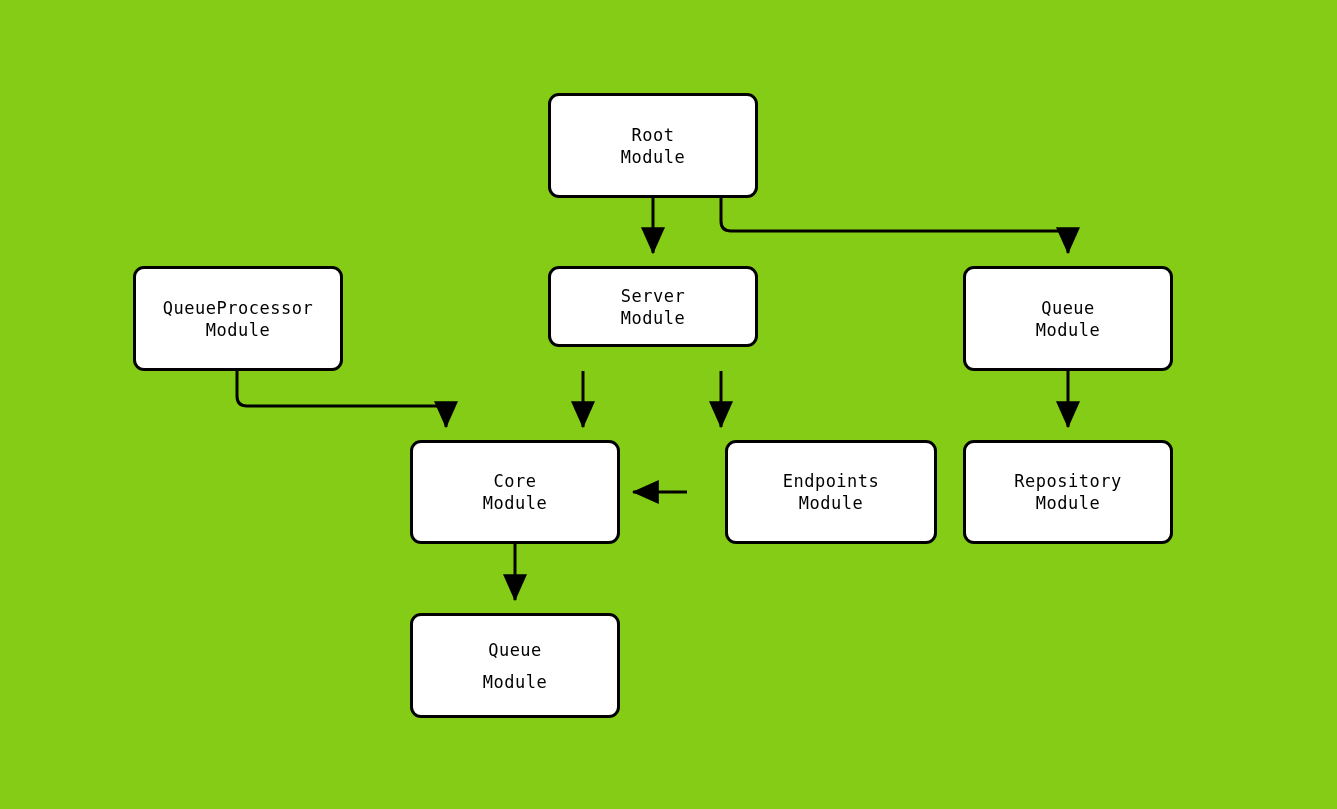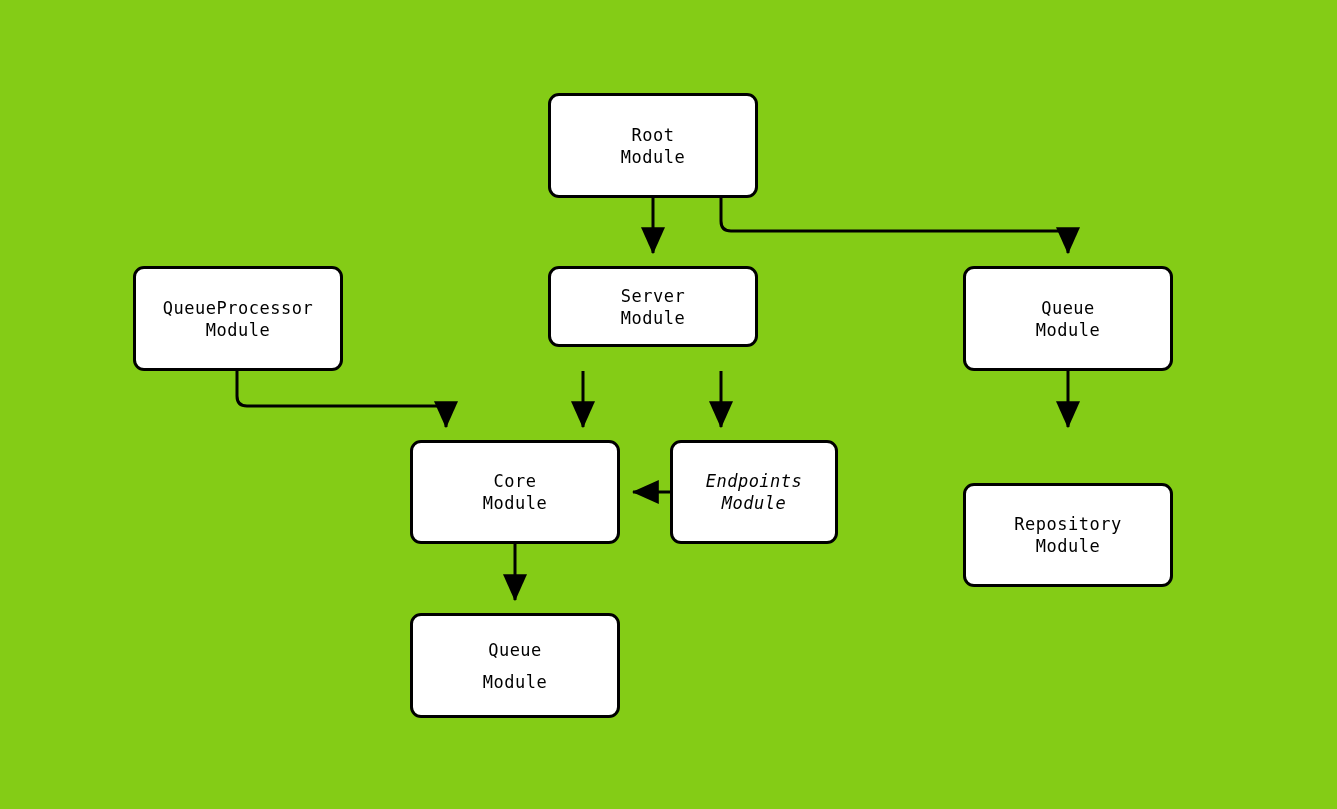--- a/index.html
+++ b/index.html
@@ -85,25 +85,25 @@
         <span class="node-line">Module</span>
       </div>
       <div class="node" style="left: 963px; top: 266px; width: 210px; height: 105px;">
         <span class="node-line">Queue</span>
         <span class="node-line">Module</span>
       </div>
       <div class="node" style="left: 410px; top: 440px; width: 210px; height: 104px;">
         <span class="node-line">Core</span>
         <span class="node-line">Module</span>
       </div>
-      <div class="node" style="left: 670px; top: 440px; width: 168px; height: 104px; font-style: italic;">
+      <div class="node" style="left: 725px; top: 440px; width: 212px; height: 104px;">
         <span class="node-line">Endpoints</span>
         <span class="node-line">Module</span>
       </div>
-      <div class="node" style="left: 963px; top: 440px; width: 210px; height: 104px; margin-top: 43px;">
+      <div class="node" style="left: 963px; top: 440px; width: 210px; height: 104px;">
         <span class="node-line">Repository</span>
         <span class="node-line">Module</span>
       </div>
       <div class="node" style="left: 410px; top: 613px; width: 210px; height: 105px; gap: 10px;">
         <span class="node-line">Queue</span>
         <span class="node-line">Module</span>
       </div>
     </div>
 
 </div>

